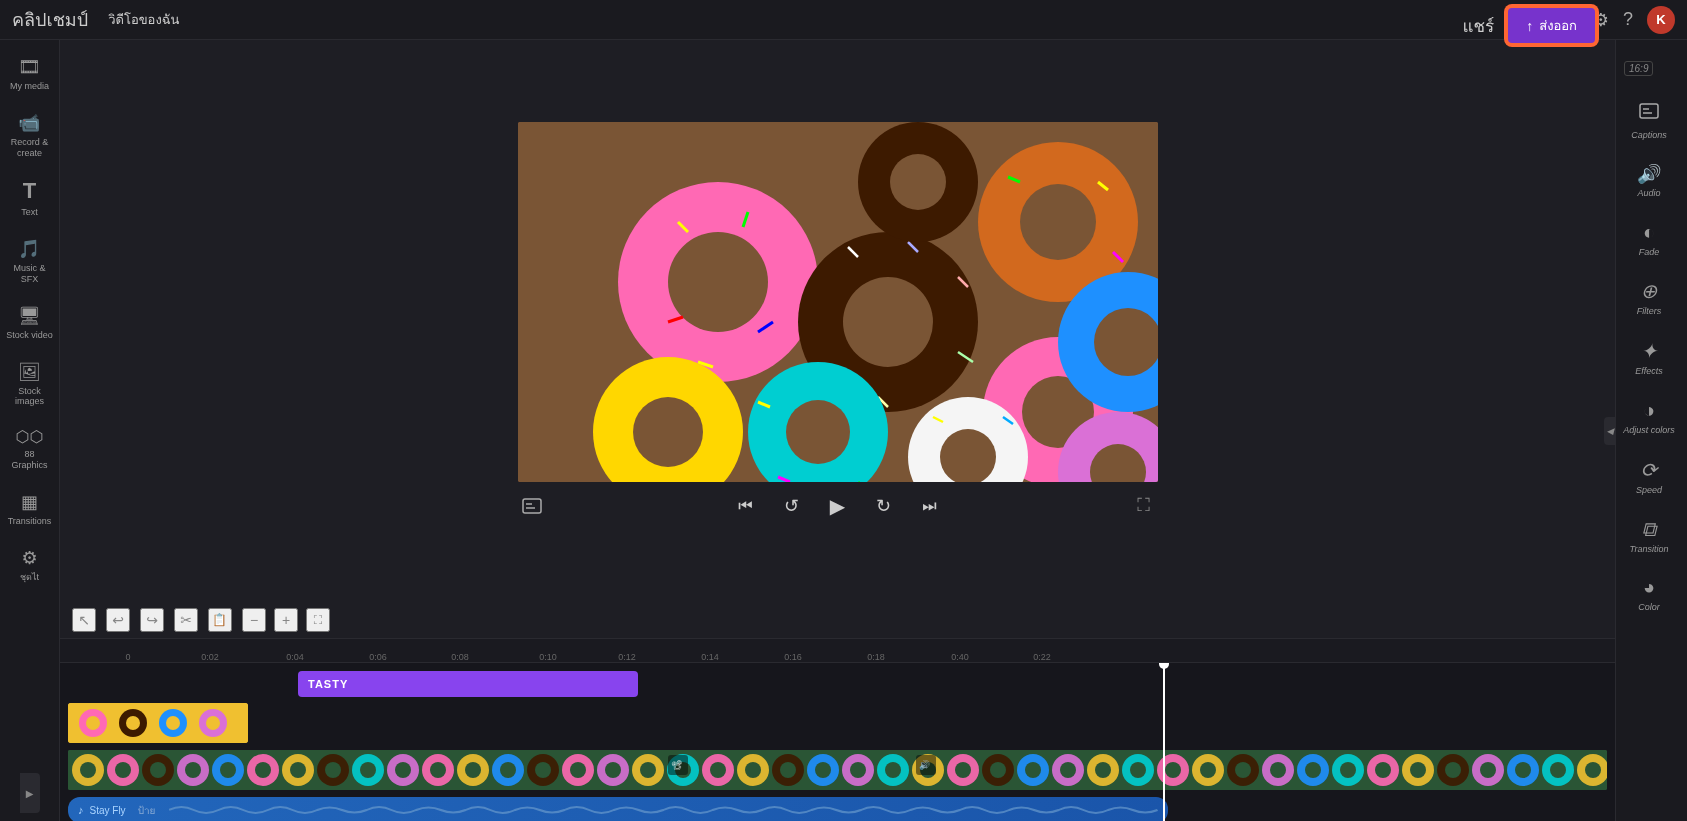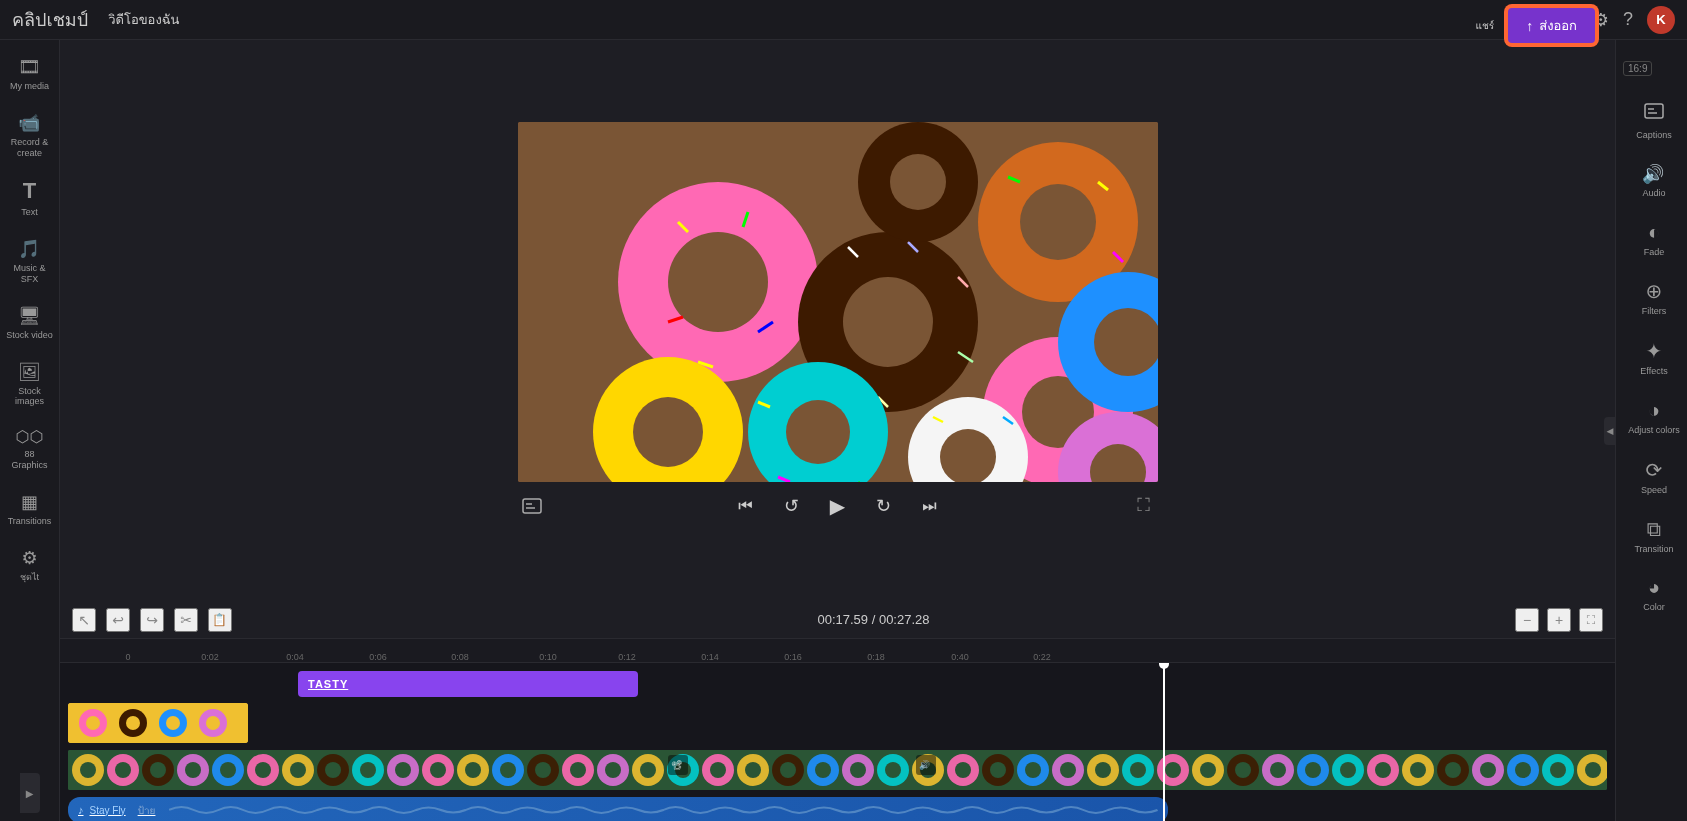--- a/index.html
+++ b/index.html
@@ -245,21 +245,20 @@
       color: #666;
       transform: translateX(-50%);
     }
 
     
     .timeline-tracks {
       flex: 1;
       overflow: hidden;
       position: relative;
       padding: 4px 0;
-      text-decoration: underline;
     }
 
     .track-row {
       height: 44px;
       display: flex;
       align-items: center;
       padding: 2px 8px;
     }
 
     
@@ -355,25 +354,26 @@
       top: -4px;
       left: -4px;
     }
 
     
     .right-sidebar {
       width: 72px;
       background: #1a1a1f;
       display: flex;
       flex-direction: column;
-      align-items: flex-end;
+      align-items: flex-start;
       padding: 8px 0;
       gap: 2px;
       border-left: 1px solid #2a2a30;
       flex-shrink: 0;
+      font-style: italic;
     }
     .right-sidebar-top {
       width: 72px;
       display: flex;
       justify-content: space-between;
       align-items: center;
       padding: 4px 8px;
       height: 40px;
       flex-shrink: 0;
     }
@@ -402,21 +402,21 @@
     
     .top-actions {
       position: absolute;
       top: 6px;
       right: 90px;
       display: flex;
       align-items: center;
       gap: 12px;
     }
     .share-btn {
-      font-size: 10px;
+      font-size: 17px;
       color: #ccc;
       cursor: pointer;
       background: none;
       border: none;
     }
     .export-btn {
       background: #7733cc;
       color: #fff;
       border: 2px solid #ff6633;
       border-radius: 6px;
@@ -591,21 +591,20 @@
 
     <div class="timeline-area">
 
       <div class="timeline-toolbar">
         <button class="tl-icon" title="Pointer">↖</button>
         <button class="tl-icon">↩</button>
         <button class="tl-icon">↪</button>
         <button class="tl-icon">✂</button>
         <button class="tl-icon" style="font-size:12px;">📋</button>
 
-        <div class="timeline-time-display">00:17.59 / 00:27.28</div>
 
         <div class="timeline-zoom-controls">
           <button class="tl-icon">−</button>
           <button class="tl-icon">+</button>
           <button class="tl-icon" style="font-size:12px;">⛶</button>
         </div>
       </div>
 
       <div class="timeline-ruler" style="position:relative; height:24px;">
         <span class="ruler-mark" style="left:68px;">0</span>

